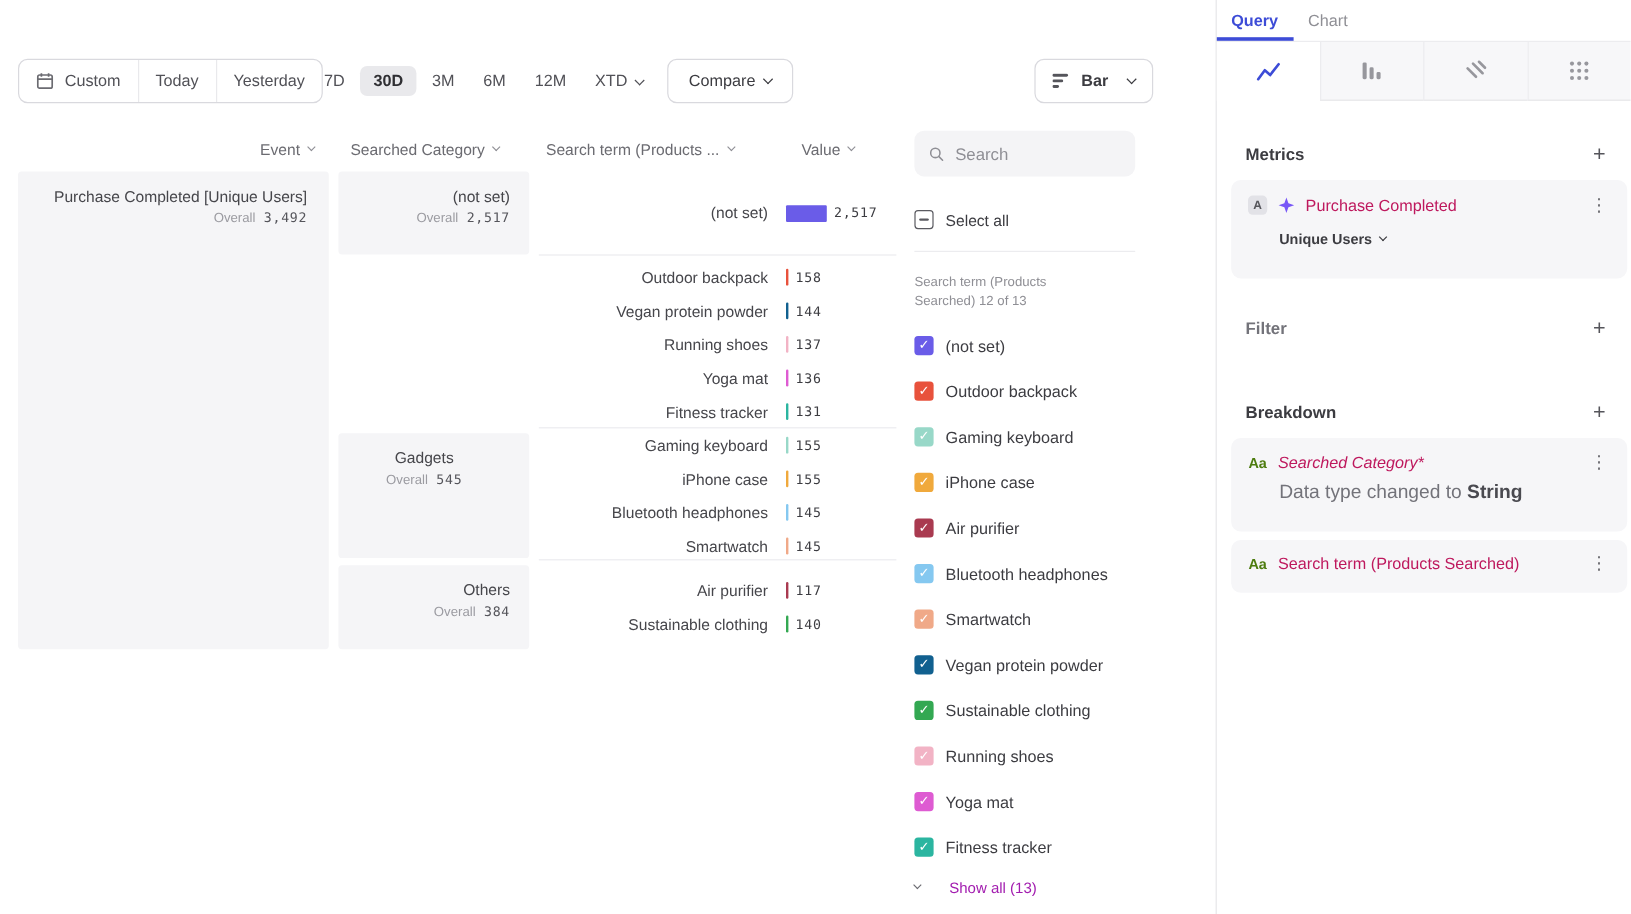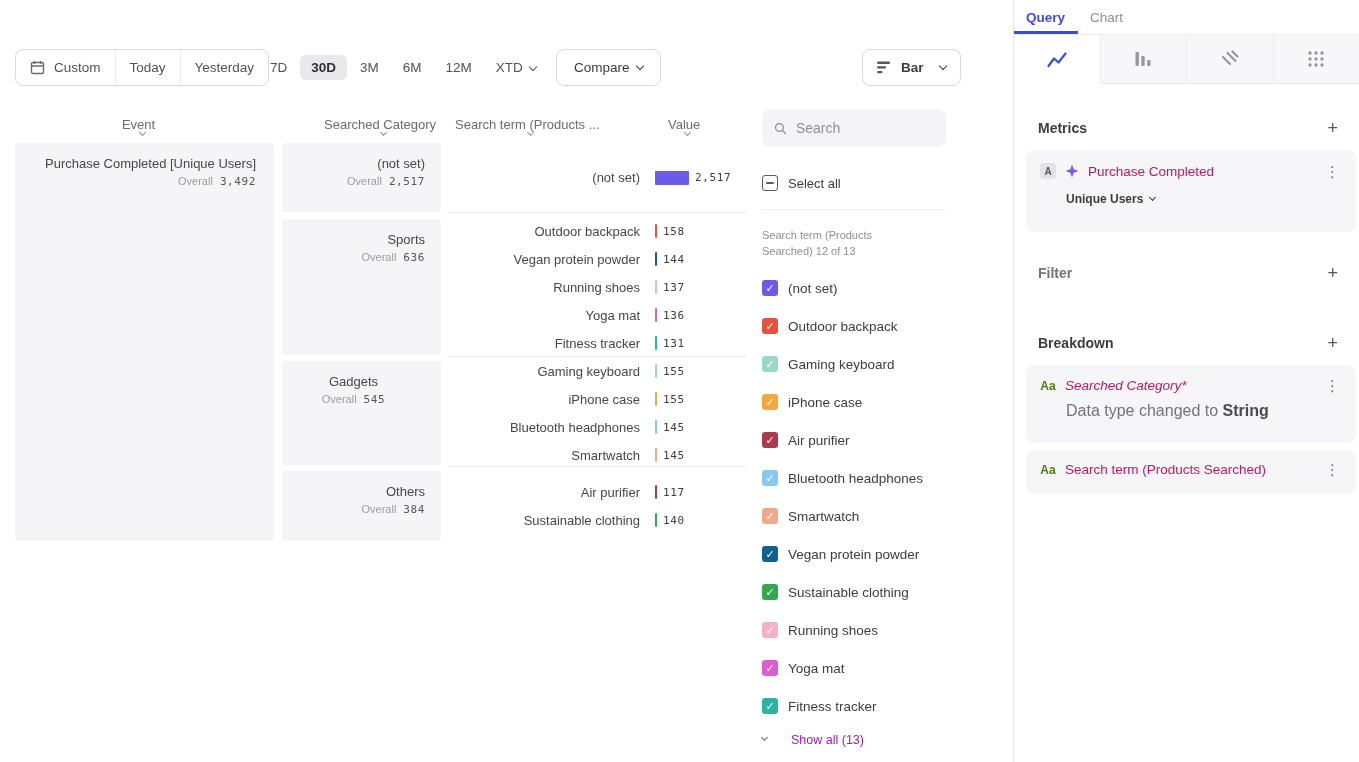--- a/index.html
+++ b/index.html
@@ -12,24 +12,24 @@
   .date-group{position:absolute;left:15px;top:49px;height:37px;display:flex;border:1px solid #d9d9de;border-radius:8px;overflow:hidden;background:#fff;}
   .dg-item{display:flex;align-items:center;gap:9px;padding:0 14px;font-size:13.5px;font-weight:500;color:#515157;border-right:1px solid #e9e9ec;}
   .dg-item:last-child{border-right:none;}
   .range-group{position:absolute;left:259px;top:49px;height:37px;display:flex;align-items:center;gap:2px;}
   .rg{padding:5px 11px;font-size:13.5px;font-weight:500;color:#515157;border-radius:6px;}
   .rg.selected{background:#e9e9ec;color:#2f2f33;font-weight:700;}
   .compare-btn{position:absolute;left:556px;top:49px;height:37px;padding:0 17px;border:1px solid #d9d9de;border-radius:8px;font-size:13.5px;font-weight:500;color:#3c3c41;display:flex;align-items:center;background:#fff;}
   .bar-btn{position:absolute;left:862px;top:49px;height:37px;padding:0 14px;border:1px solid #d9d9de;border-radius:8px;font-size:13.5px;font-weight:700;color:#3c3c41;display:flex;align-items:center;gap:9px;background:#fff;}
 
   
-  .col-h{position:absolute;top:117px;font-size:13px;font-weight:500;color:#6b6b71;display:flex;align-items:center;white-space:nowrap;flex-direction:column;}
+  .col-h{position:absolute;top:117px;font-size:13px;font-weight:500;color:#6b6b71;display:flex;align-items:center;white-space:nowrap;}
   .col-h .chev{width:5px;height:5px;border-color:#8f8f95;}
   .h-event{left:15px;width:247px;justify-content:flex-end;}
-  .h-cat{left:292px;margin-left:32px;}
+  .h-cat{left:292px;}
   .h-term{left:455px;}
   .h-value{left:668px;}
 
   
   .gbox{position:absolute;background:#f5f5f7;border-radius:3px;text-align:right;}
   .gbox .name{font-size:13px;color:#46464b;margin-top:13px;}
   .gbox .ov{margin-top:4px;font-size:11px;color:#9b9ba1;}
   .gbox .ov b{font-family:"DejaVu Sans Mono",monospace;font-weight:400;font-size:11px;color:#55555b;letter-spacing:0.6px;margin-left:7px;}
   .event-box{left:15px;top:143px;width:259px;height:398px;padding-right:18px;}
   .cat-box{left:282px;width:159px;padding-right:16px;}
@@ -151,24 +151,20 @@
 
   <div class="gbox event-box">
     <div class="name">Purchase Completed [Unique Users]</div>
     <div class="ov"><span>Overall</span><b>3,492</b></div>
   </div>
 
   <div class="gbox cat-box" style="top:143px;height:69px;">
     <div class="name">(not set)</div>
     <div class="ov"><span>Overall</span><b>2,517</b></div>
   </div>
-  <div class="gbox cat-box" style="top:219px;height:136px;">
-    <div class="name">Sports</div>
-    <div class="ov"><span>Overall</span><b>636</b></div>
-  </div>
   <div class="gbox cat-box" style="top:361px;height:104px;text-align:center;">
     <div class="name">Gadgets</div>
     <div class="ov"><span>Overall</span><b>545</b></div>
   </div>
   <div class="gbox cat-box" style="top:471px;height:70px;">
     <div class="name">Others</div>
     <div class="ov"><span>Overall</span><b>384</b></div>
   </div>
 
   <div class="rgroup" style="top:143px;height:69px;">

